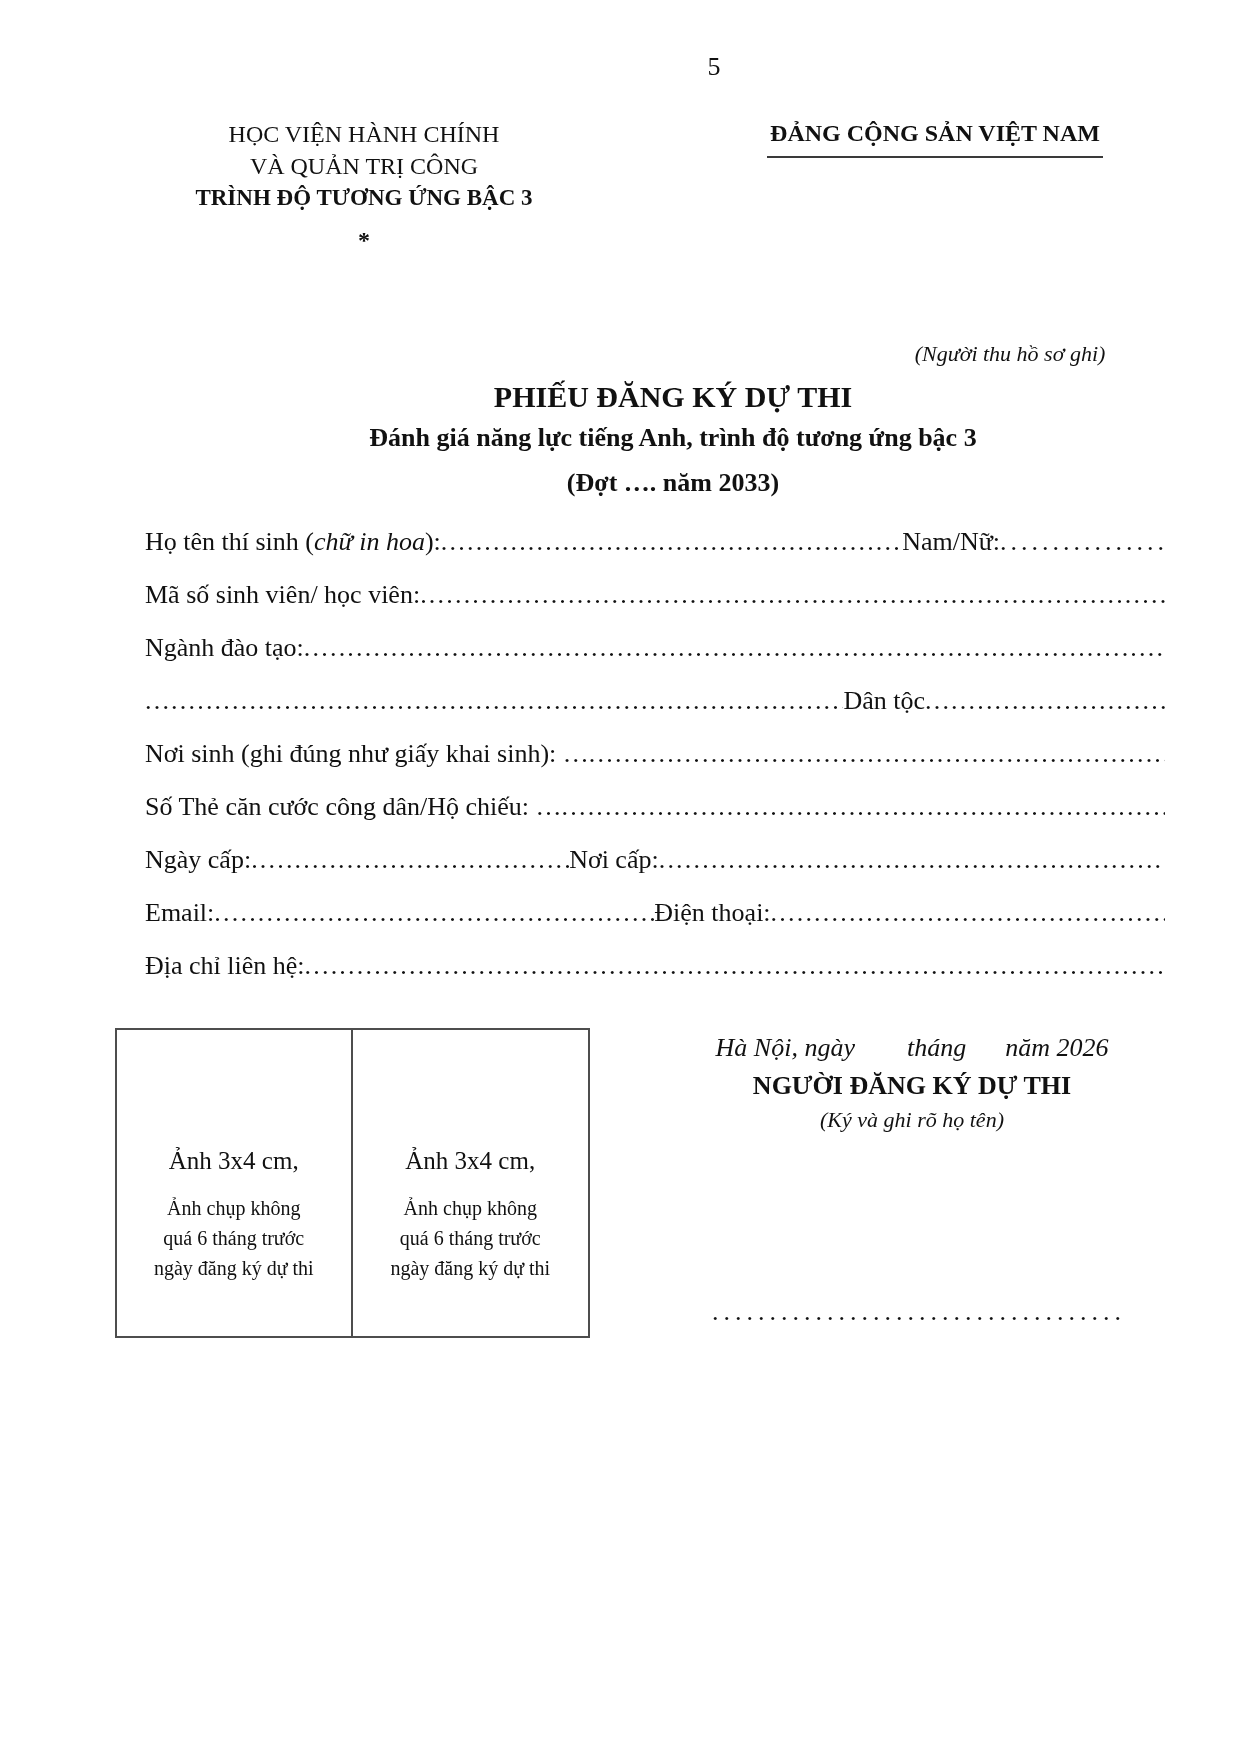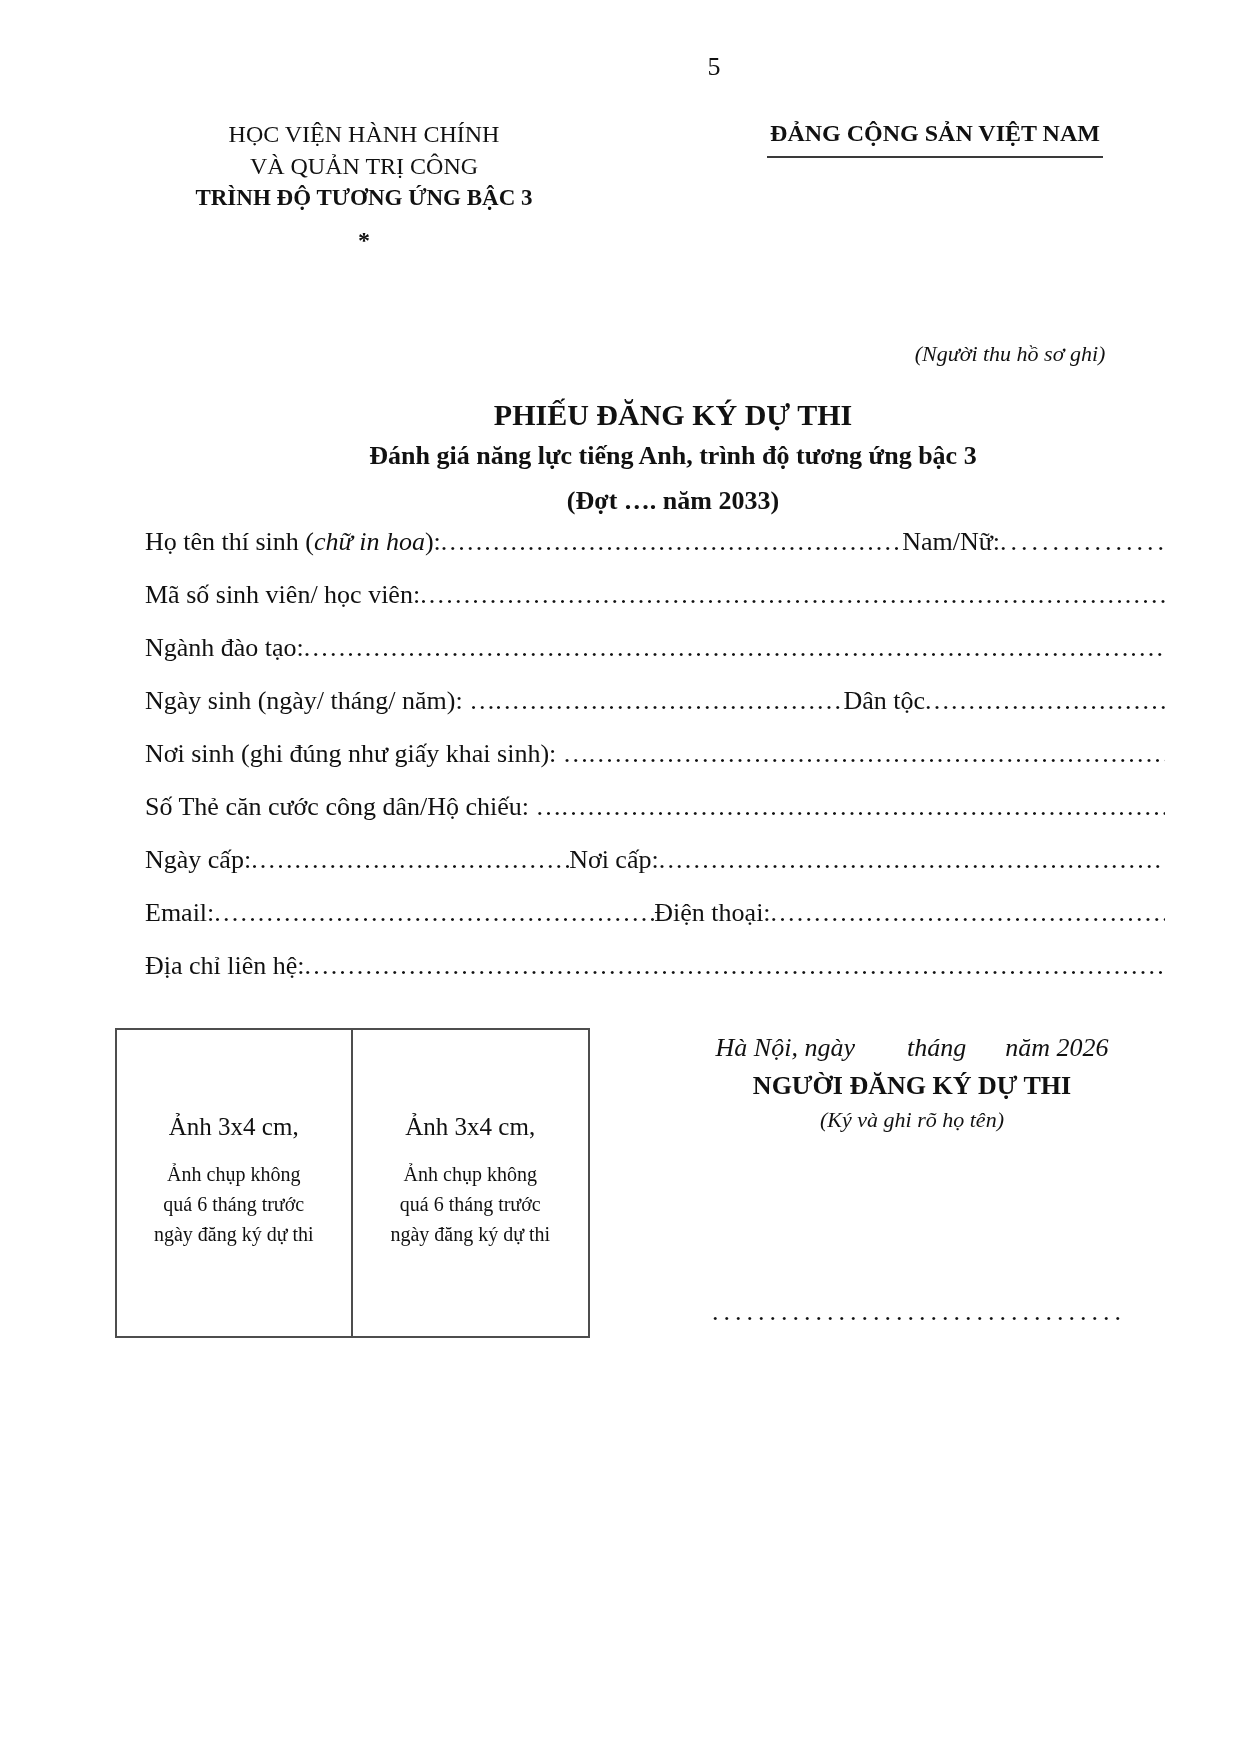--- a/index.html
+++ b/index.html
@@ -29,42 +29,42 @@
     display:inline-block;font-weight:bold;font-size:24px;
     border-bottom:2px solid #3a3a3a;padding:0 3px 8px 3px;white-space:nowrap;
   }
   .dossier-line{position:absolute;top:300px;left:780px;font-size:26px;white-space:nowrap;}
   .dossier-dots{letter-spacing:5px;}
   .dossier-note{
     position:absolute;top:341px;left:800px;width:420px;
     text-align:center;font-style:italic;font-size:22px;
   }
   
-  .title-block{position:absolute;top:396px;left:145px;width:1056px;text-align:center;font-weight:bold;}
+  .title-block{position:absolute;top:378px;left:145px;width:1056px;text-align:center;font-weight:bold;}
   .t-main{font-size:30px;line-height:38px;}
   .t-sub{font-size:26px;line-height:44px;}
   .t-session{font-size:26px;line-height:46px;}
   
   .form-lines{position:absolute;top:527px;left:145px;width:1020px;font-size:26px;}
   .frow{display:flex;align-items:baseline;height:53px;white-space:nowrap;}
   .flabel{flex:0 0 auto;}
   .it{font-style:italic;}
   .leader{overflow:hidden;letter-spacing:2.2px;flex:0 0 auto;}
   .lflex{flex:1 1 auto;min-width:0;}
   .leader.wide{letter-spacing:4px;}
   .w165{width:165px;}
   .w240{width:240px;}
   .w318{width:318px;}
   .w440{width:440px;}
   
   .photo-box{
     position:absolute;top:1028px;left:115px;width:475px;height:310px;
     border:2px solid #4d4d4d;box-sizing:border-box;display:flex;
   }
-  .photo-cell{flex:1 1 50%;text-align:center;padding-top:82px;box-sizing:border-box;}
+  .photo-cell{flex:1 1 50%;text-align:center;padding-top:116px;box-sizing:border-box;}
   .photo-cell.first{border-right:2px solid #4d4d4d;}
   .pc-title{font-size:25px;line-height:30px;margin-bottom:17px;}
   .pc-note{font-size:20px;line-height:30px;}
   
   .sign-block{position:absolute;top:1030px;left:662px;width:500px;text-align:center;}
   .sign-place{font-style:italic;font-size:26px;line-height:36px;white-space:pre;}
   .sign-title{font-weight:bold;font-size:26px;line-height:40px;}
   .sign-note{font-style:italic;font-size:22px;line-height:28px;}
   .sign-dots{
     position:absolute;top:1297px;left:712px;width:410px;
@@ -110,21 +110,20 @@
       <span class="flabel">Mã số sinh viên/ học viên: </span>
       <span class="leader lflex">........................................................................................................................................................................................................................................................</span>
     </div>
 
     <div class="frow">
       <span class="flabel">Ngành đào tạo: </span>
       <span class="leader lflex">........................................................................................................................................................................................................................................................</span>
     </div>
 
     <div class="frow">
-      <span class="flabel">Ngày sinh (ngày/ tháng/ năm): …</span>
       <span class="leader lflex">........................................................................................................................................................................................................................................................</span>
       <span class="flabel"> Dân tộc</span>
       <span class="leader w240">........................................................................................................................................................................................................................................................</span>
     </div>
 
     <div class="frow">
       <span class="flabel">Nơi sinh (ghi đúng như giấy khai sinh): …</span>
       <span class="leader lflex">........................................................................................................................................................................................................................................................</span>
     </div>
 

